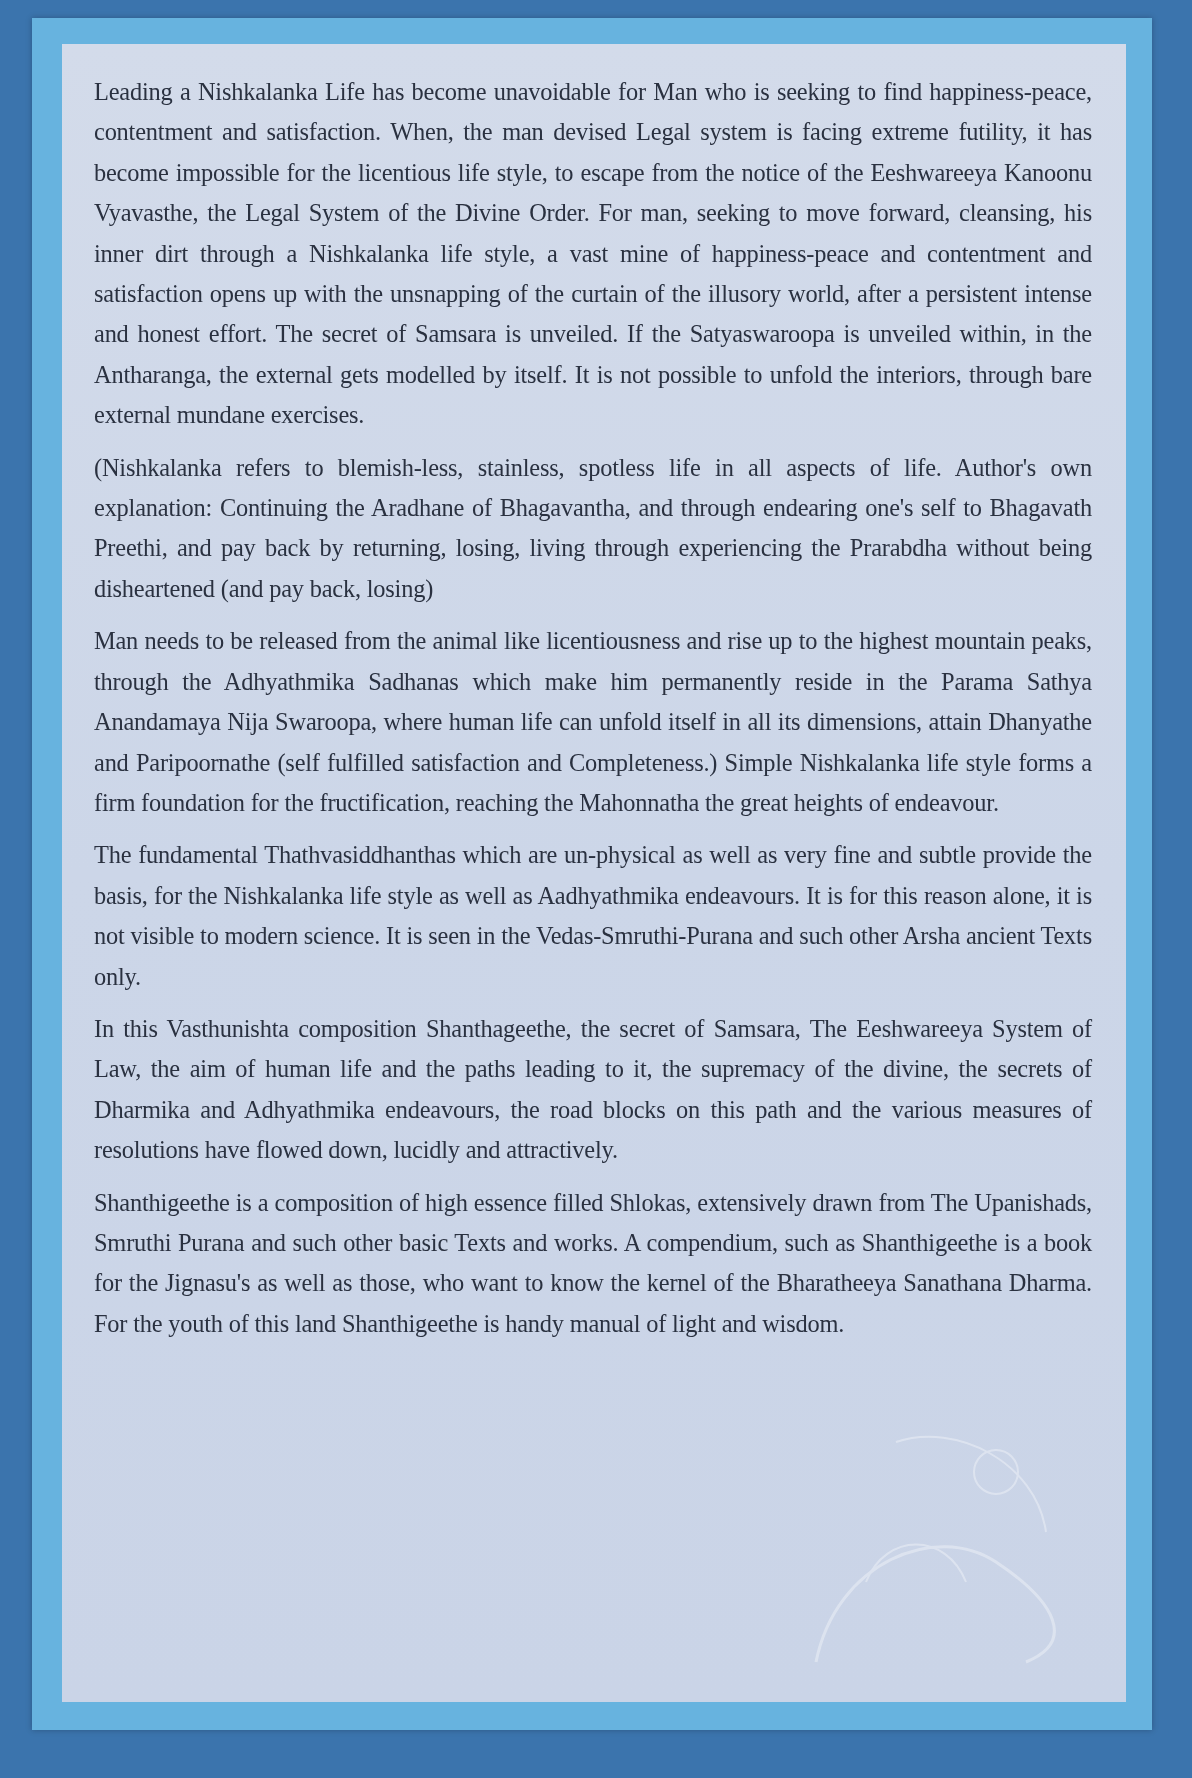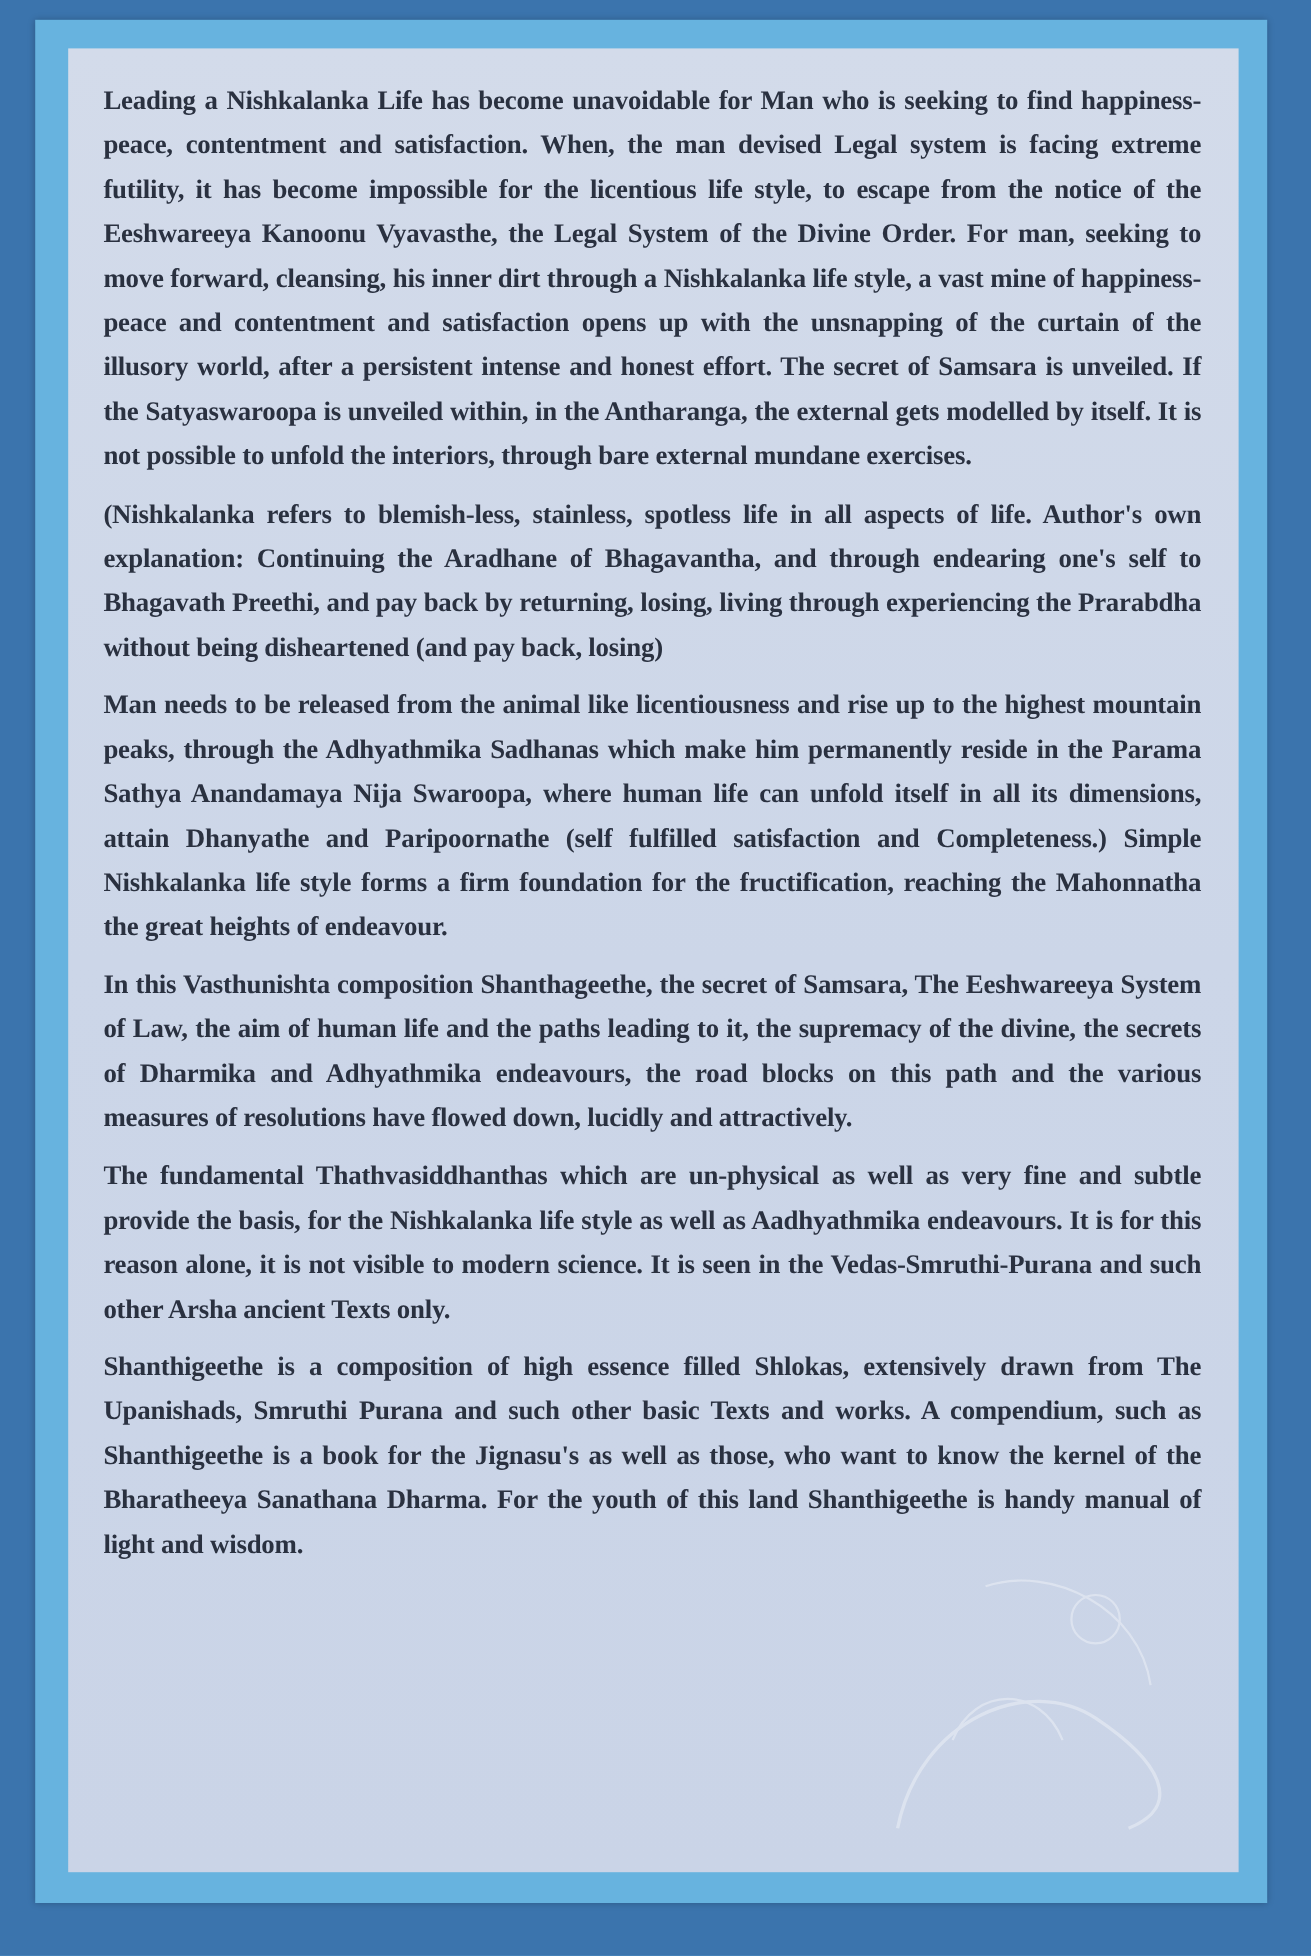--- a/index.html
+++ b/index.html
@@ -12,21 +12,20 @@
   .outer-frame {
     position: absolute; left: 32px; top: 18px; width: 1120px; height: 1712px;
     background: #67b3df;
     box-shadow: 0 0 6px rgba(0,0,0,0.25);
   }
   .inner-panel {
     position: absolute; left: 62px; top: 44px; width: 1064px; height: 1658px;
     background: linear-gradient(180deg, #d3dbea 0%, #ccd6e8 50%, #cad4e7 100%);
     box-sizing: border-box;
     padding: 28px 34px 0 32px;
-    font-weight: bold;
   }
   .para {
     margin: 0 0 12px 0;
     color: #2a3140;
     font-size: 24.4px;
     line-height: 40.4px;
     text-align: justify;
     letter-spacing: -0.2px;
   }
   .swirl {
@@ -35,22 +34,22 @@
   }
 </style>
 </head>
 <body>
 
 <div class="outer-frame"></div>
 <div class="inner-panel">
   <p class="para">Leading a Nishkalanka Life has become unavoidable for Man who is seeking to find happiness-peace, contentment and satisfaction. When, the man devised Legal system is facing extreme futility, it has become impossible for the licentious life style, to escape from the notice of the Eeshwareeya Kanoonu Vyavasthe, the Legal System of the Divine Order. For man, seeking to move forward, cleansing, his inner dirt through a Nishkalanka life style, a vast mine of happiness-peace and contentment and satisfaction opens up with the unsnapping of the curtain of the illusory world, after a persistent intense and honest effort. The secret of Samsara is unveiled. If the Satyaswaroopa is unveiled within, in the Antharanga, the external gets modelled by itself. It is not possible to unfold the interiors, through bare external mundane exercises.</p>
   <p class="para">(Nishkalanka refers to blemish-less, stainless, spotless life in all aspects of life. Author's own explanation: Continuing the Aradhane of Bhagavantha, and through endearing one's self to Bhagavath Preethi, and pay back by returning, losing, living through experiencing the Prarabdha without being disheartened (and pay back, losing)</p>
   <p class="para">Man needs to be released from the animal like licentiousness and rise up to the highest mountain peaks, through the Adhyathmika Sadhanas which make him permanently reside in the Parama Sathya Anandamaya Nija Swaroopa, where human life can unfold itself in all its dimensions, attain Dhanyathe and Paripoornathe (self fulfilled satisfaction and Completeness.) Simple Nishkalanka life style forms a firm foundation for the fructification, reaching the Mahonnatha the great heights of endeavour.</p>
+  <p class="para">The fundamental Thathvasiddhanthas which are un-physical as well as very fine and subtle provide the basis, for the Nishkalanka life style as well as Aadhyathmika endeavours. It is for this reason alone, it is not visible to modern science. It is seen in the Vedas-Smruthi-Purana and such other Arsha ancient Texts only.</p>
   <p class="para">In this Vasthunishta composition Shanthageethe, the secret of Samsara, The Eeshwareeya System of Law, the aim of human life and the paths leading to it, the supremacy of the divine, the secrets of Dharmika and Adhyathmika endeavours, the road blocks on this path and the various measures of resolutions have flowed down, lucidly and attractively.</p>
-  <p class="para">The fundamental Thathvasiddhanthas which are un-physical as well as very fine and subtle provide the basis, for the Nishkalanka life style as well as Aadhyathmika endeavours. It is for this reason alone, it is not visible to modern science. It is seen in the Vedas-Smruthi-Purana and such other Arsha ancient Texts only.</p>
   <p class="para">Shanthigeethe is a composition of high essence filled Shlokas, extensively drawn from The Upanishads, Smruthi Purana and such other basic Texts and works. A compendium, such as Shanthigeethe is a book for the Jignasu's as well as those, who want to know the kernel of the Bharatheeya Sanathana Dharma. For the youth of this land Shanthigeethe is handy manual of light and wisdom.</p>
   <svg class="swirl" viewBox="0 0 320 300">
     <path d="M40 280 C 60 180, 160 140, 220 180 S 300 260, 250 280" fill="none" stroke="#ffffff" stroke-width="3"></path>
     <path d="M120 60 C 180 40, 260 80, 270 150" fill="none" stroke="#ffffff" stroke-width="2"></path>
     <circle cx="220" cy="90" r="22" fill="none" stroke="#ffffff" stroke-width="2"></circle>
     <path d="M90 200 C 110 150, 170 150, 190 200" fill="none" stroke="#ffffff" stroke-width="2"></path>
   </svg>
 </div>
 
 </body></html>

